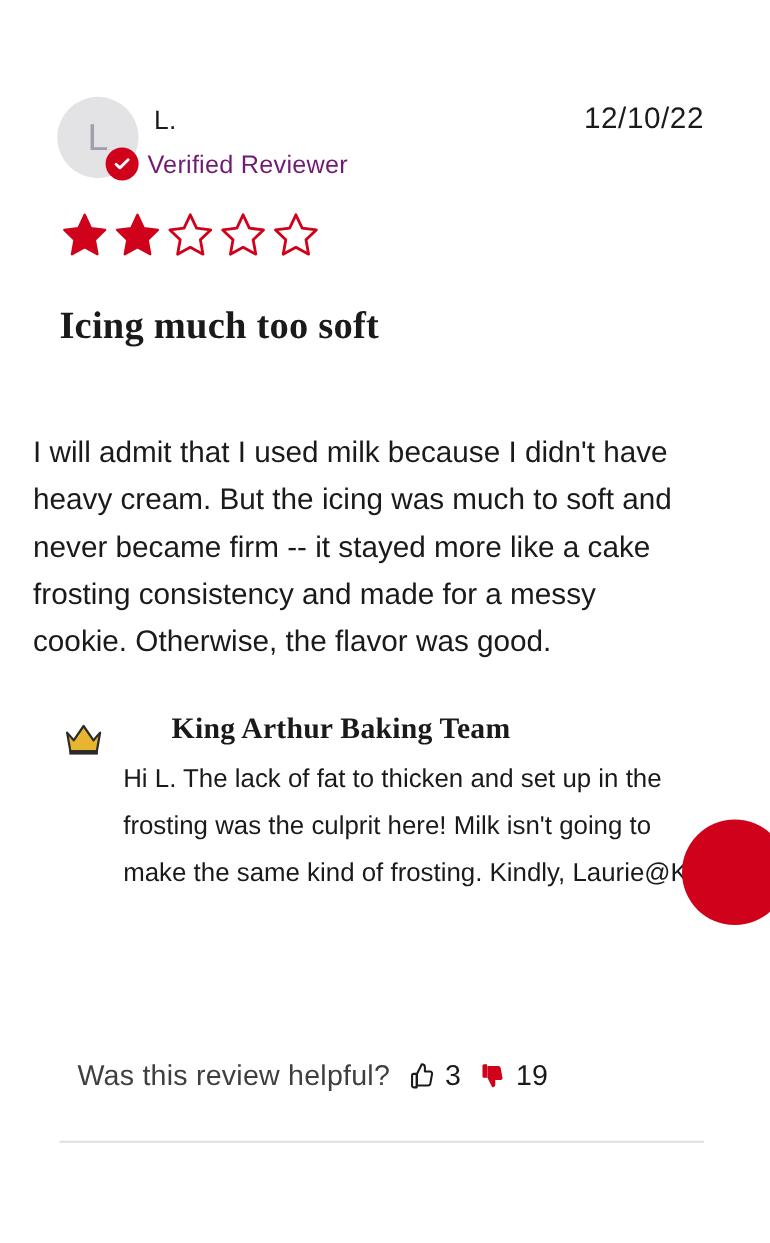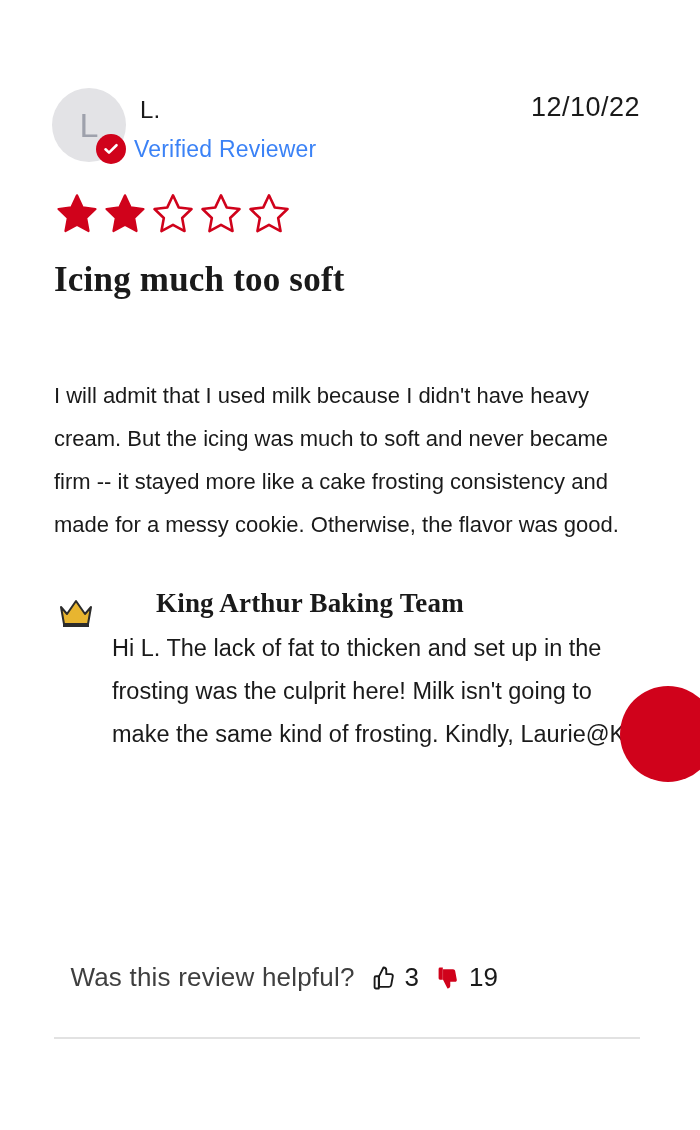--- a/index.html
+++ b/index.html
@@ -70,21 +70,21 @@
     border-radius: 50%;
     background: #d0021b;
     display: flex;
     align-items: center;
     justify-content: center;
     flex: none;
   }
   .verified-badge svg { display: block; }
   .verified-text {
     font-size: 23px;
-    color: #3b82f6;
+    color: #701a75;
     letter-spacing: 0.2px;
   }
   .review-date {
     position: absolute;
     right: 60px;
     top: 14px;
     font-size: 27px;
     color: #1a1a1a;
     letter-spacing: 0.5px;
   }
@@ -92,32 +92,32 @@
   .stars {
     padding: 0 54px;
     margin-top: 14px;
     display: flex;
     gap: 2px;
   }
   .star { width: 46px; height: 44px; display: block; }
   
   .review-title {
     padding: 0 54px;
-    margin-top: 24px;
+    margin-top: 40px;
     font-family: "Liberation Serif", serif;
     font-size: 35px;
     font-weight: 700;
     color: #1a1a1a;
     letter-spacing: 0.2px;
   }
   
   .review-body {
-    padding: 0 54px;
+    padding: 0 30px;
     margin-top: 74px;
-    font-size: 22px;
+    font-size: 27px;
     line-height: 43px;
     color: #1a1a1a;
     max-width: 600px;
   }
   
   .brand-response {
     margin-top: 42px;
     padding: 0 54px 0 54px;
     position: relative;
   }

